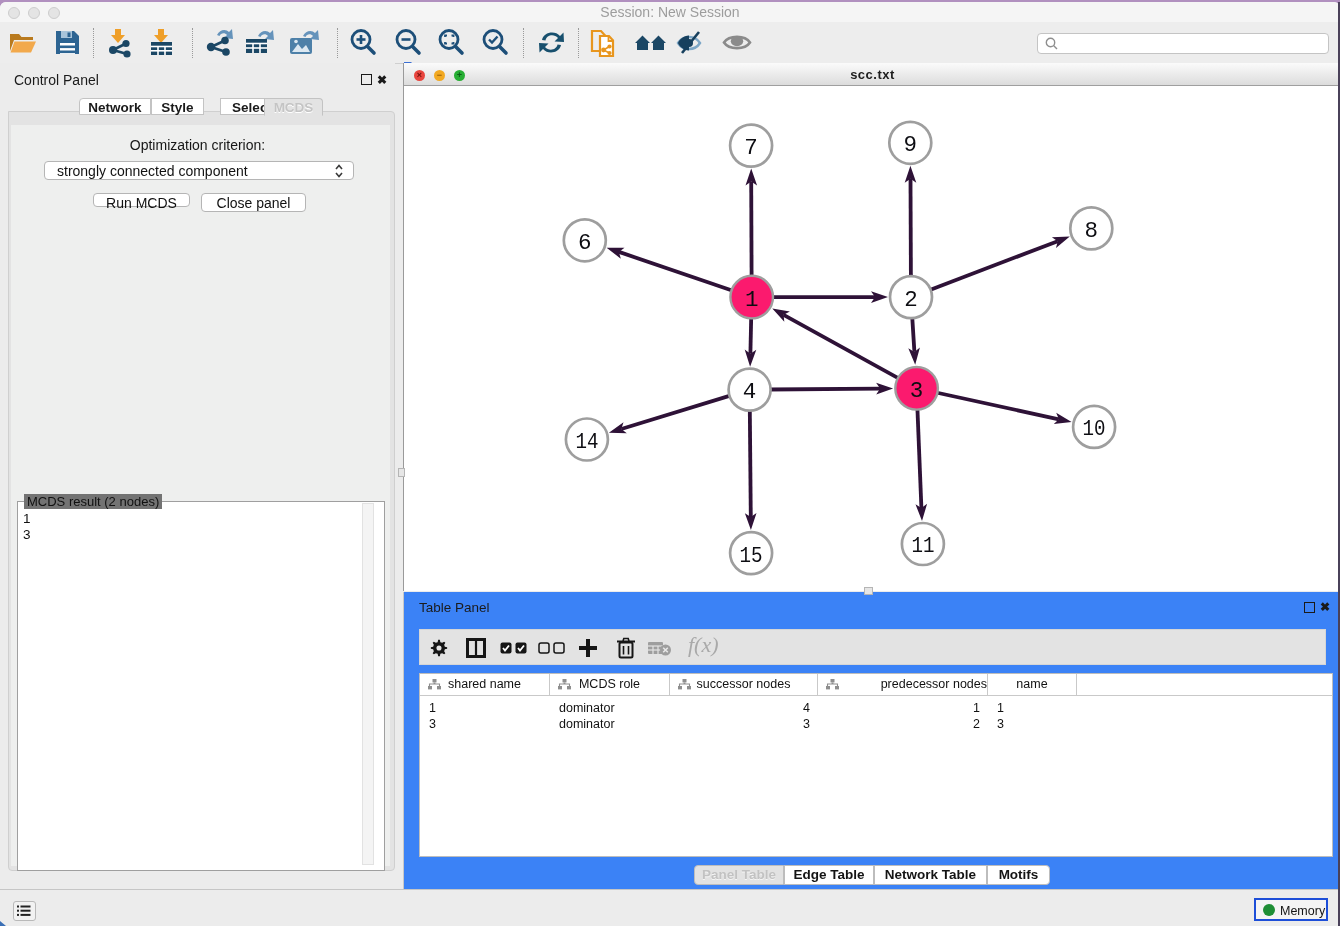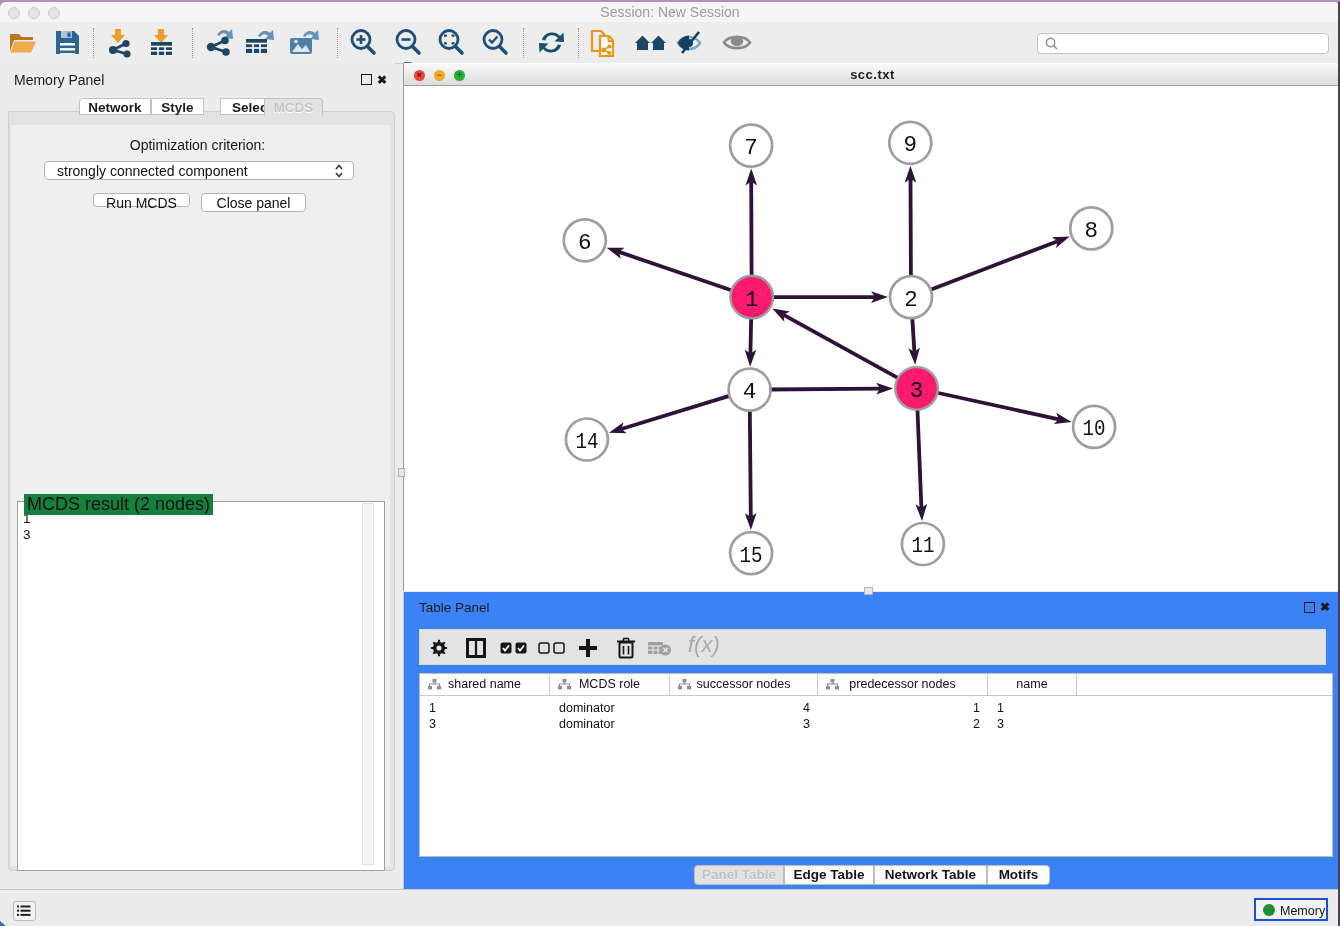--- a/index.html
+++ b/index.html
@@ -36,22 +36,22 @@
   
   #tabpanel{left:8px;top:48px;width:385px;height:758px;background:#e3e3e3;
             border:1px solid #cfcfcf;border-radius:0 4px 4px 4px;}
   #tabinner{left:11px;top:62px;width:379px;height:741px;background:#eeefee;}
   .btn{position:absolute;background:#fff;border:1px solid #b5b5b5;
        border-radius:4px;box-sizing:border-box;text-align:center;
        font-size:14px;color:#111;}
   
   #fsbox{left:17px;top:438px;width:366px;height:368px;
          border:1px solid #9f9f9f;background:#fff;}
-  #fslabel{left:24px;top:431px;background:#15803d;padding:0 3px;
-           font-size:18px;color:#111;}
+  #fslabel{left:24px;top:431px;background:#737373;padding:0 3px;
+           font-size:13px;color:#111;}
   
   #netwin{left:403px;top:63px;width:937px;height:528px;background:#fff;
           border-left:1px solid #9a9a9a;box-sizing:border-box;}
   #nettitle{left:0;top:0;width:937px;height:23px;
             background:linear-gradient(#fbfbfb,#dcdcdc);
             border-bottom:1px solid #9f9f9f;box-sizing:border-box;}
   .traffic{position:absolute;top:7px;width:11px;height:11px;border-radius:50%;
            font-size:9px;line-height:11px;text-align:center;font-weight:bold;}
   #nettext{left:0;top:4px;width:937px;text-align:center;font-size:13px;
            color:#1d1d1d;font-weight:bold;letter-spacing:0.5px;}
@@ -202,21 +202,21 @@
   <div class="sep" style="left:578px;"></div>
   <div class="abs" id="searchbox">
     <svg width="16" height="16" style="position:absolute;left:6px;top:2px;" viewBox="0 0 16 16">
       <circle cx="6.5" cy="6.5" r="4.2" fill="none" stroke="#8e8e8e" stroke-width="1.4"></circle>
       <line x1="9.8" y1="9.8" x2="13" y2="13" stroke="#8e8e8e" stroke-width="1.4"></line>
     </svg>
   </div>
 </div>
 
 <div class="abs" id="cpanel">
-  <div class="abs" id="cphead">Memory Panel</div>
+  <div class="abs" id="cphead">Control Panel</div>
   <div class="abs" style="left:361px;top:11px;width:9px;height:9px;border:1.5px solid #1a1a1a;z-index:3;"></div>
   <div class="abs winbtn" style="left:377px;font-weight:bold;">✖</div>
   <div class="abs tab" style="left:79px;width:72px;border-radius:4px 0 0 0;">Network</div>
   <div class="abs tab" style="left:151px;width:53px;">Style</div>
   <div class="abs tab" style="left:220px;width:64px;text-align:center;">Select</div>
   <div class="abs tab" style="left:264px;width:59px;background:#e3e3e3;color:#c4c4c4;text-shadow:0 1px 0 #fff;border-radius:0 4px 0 0;border-bottom:1px solid #e3e3e3;height:18px;">MCDS</div>
   <div class="abs" id="tabpanel"></div>
   <div class="abs" id="tabinner"></div>
   <div class="abs" style="left:0;top:74px;width:395px;text-align:center;font-size:14px;color:#161616;">Optimization criterion:</div>
   <div class="abs btn" style="left:44px;top:98px;width:310px;height:19px;text-align:left;padding:1px 0 0 12px;">strongly connected component
@@ -347,28 +347,28 @@
       </g>
       <g stroke="#e3e3e3" stroke-width="1.2">
         <line x1="0" y1="5" x2="15" y2="5"></line>
           <line x1="0" y1="9" x2="15" y2="9"></line>
         <line x1="5" y1="5" x2="5" y2="13"></line>
           <line x1="10" y1="5" x2="10" y2="13"></line>
       </g>
       <circle cx="17.5" cy="9" r="5.5" fill="#9e9e9e"></circle>
       <path d="M15.2 6.7 L19.8 11.3 M19.8 6.7 L15.2 11.3" stroke="#e9e9e9" stroke-width="1.5"></path>
     </svg>
-    <div class="abs" style="left:268px;top:2px;font-family:Liberation Sans, sans-serif;font-style:italic;font-size:22px;color:#a9a9a9;">f(x)</div>
+    <div class="abs" style="left:268px;top:2px;font-family:Liberation Serif, serif;font-style:italic;font-size:22px;color:#a9a9a9;">f(x)</div>
     </div>
   <div class="abs" id="ttable">
     <div class="abs" style="left:0;top:0;width:912px;height:21px;background:#fff;border-bottom:1px solid #c9c9c9;"></div>
     <div class="abs th" style="left:0px;width:130px;">shared name</div>
     <div class="abs th" style="left:130px;width:120px;">MCDS role</div>
     <div class="abs th" style="left:250px;width:148px;">successor nodes</div>
-    <div class="abs th" style="left:398px;width:170px;">predecessor nodes</div>
+    <div class="abs th" style="left:398px;width:170px;text-align:right;">predecessor nodes</div>
     <div class="abs th" style="left:568px;width:89px;">name</div>
     <svg class="abs" style="left:8px;top:5px;" width="13" height="11" viewBox="0 0 13 11">
         <g fill="#8e8e8e">
           <rect x="4.5" y="0" width="4" height="3.4"></rect>
           <rect x="0" y="7" width="4" height="3.4"></rect>
           <rect x="9" y="7" width="4" height="3.4"></rect>
           <path d="M6.1 3.4 L6.1 5 L1.5 5 L1.5 7 M6.9 3.4 L6.9 5 L11.5 5 L11.5 7" fill="none" stroke="#8e8e8e" stroke-width="1.1"></path>
         </g>
       </svg>
     <svg class="abs" style="left:138px;top:5px;" width="13" height="11" viewBox="0 0 13 11">

